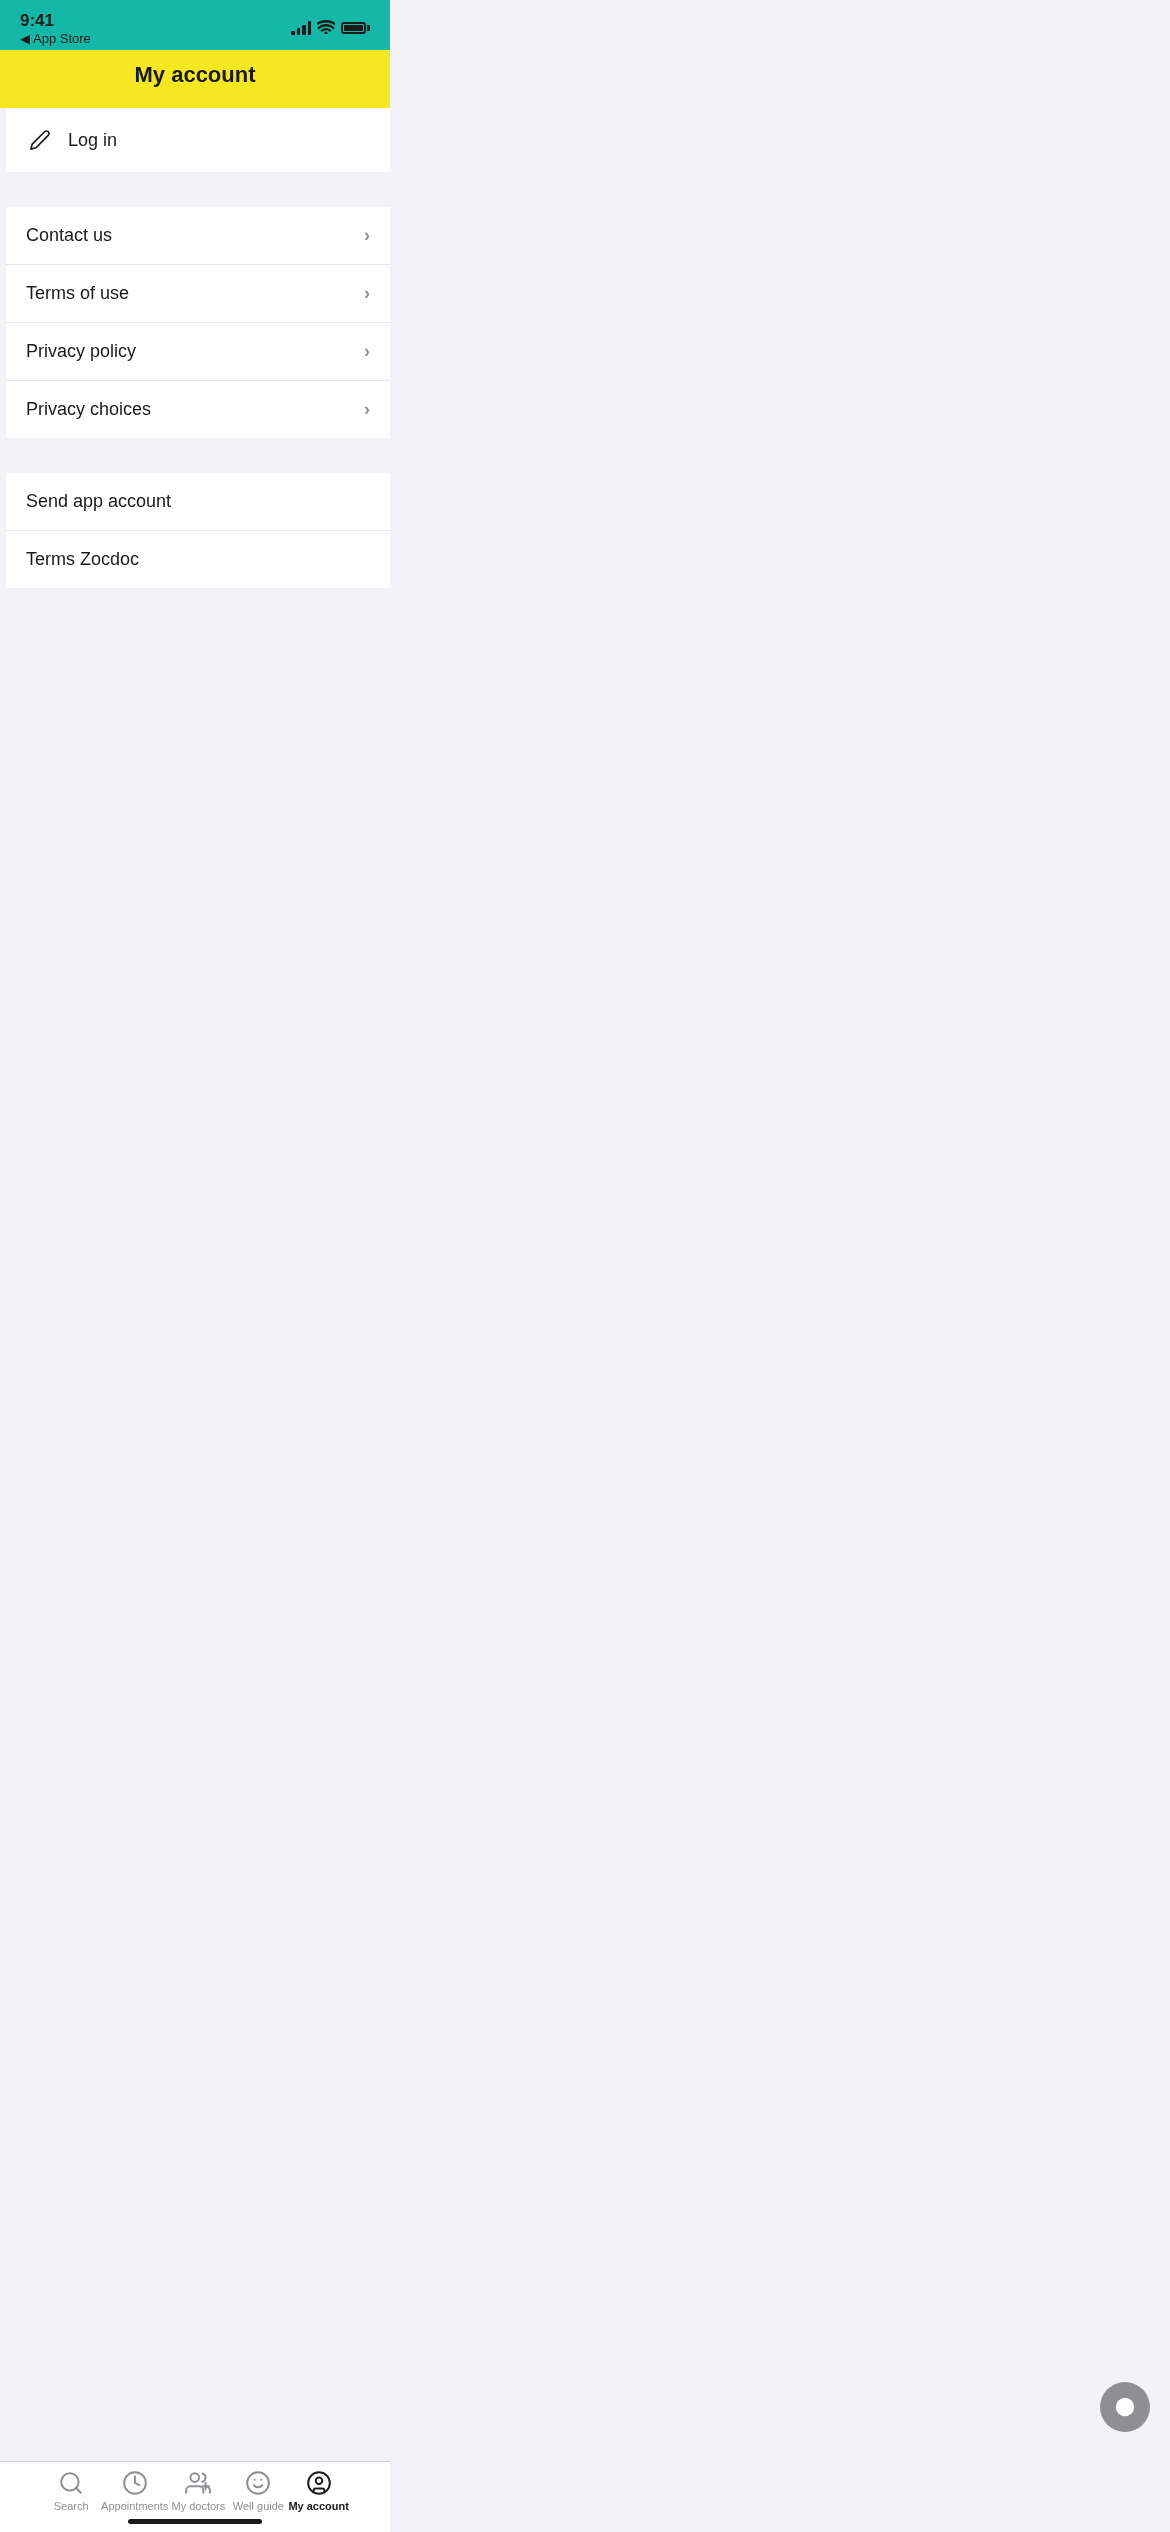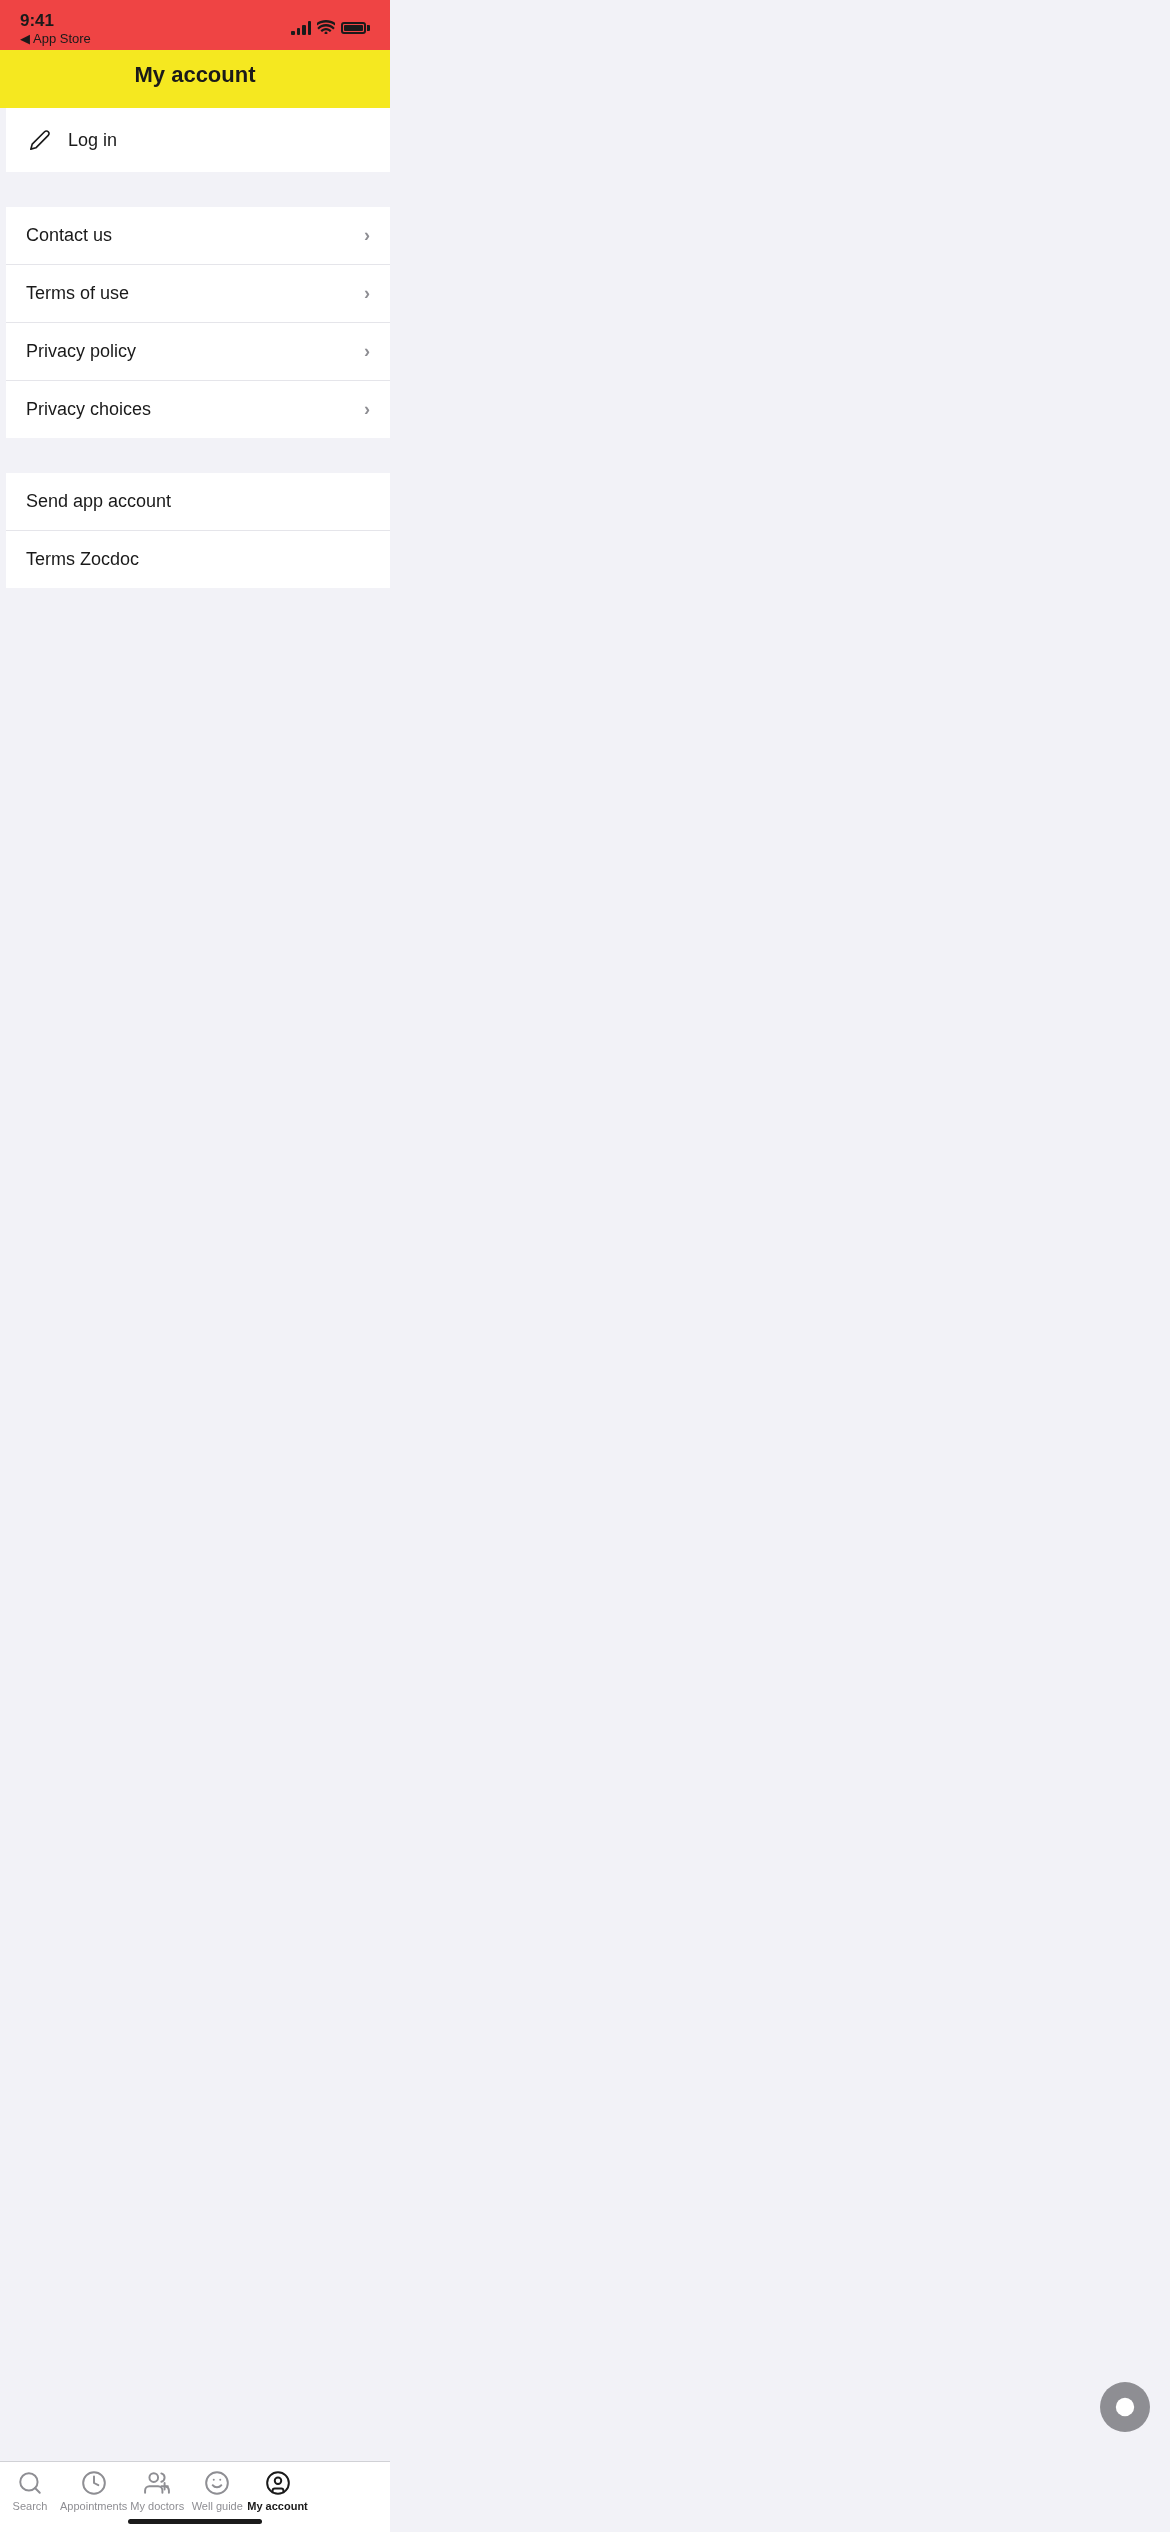--- a/index.html
+++ b/index.html
@@ -8,21 +8,21 @@
     body {
       width: 390px;
       min-height: 844px;
       font-family: -apple-system, BlinkMacSystemFont, 'SF Pro Text', 'Helvetica Neue', sans-serif;
       background: #f2f2f7;
       overflow-x: hidden;
     }
 
     
     .status-bar {
-      background: #ef4444;
+      background: #14b8a6;
       display: flex;
       justify-content: space-between;
       align-items: center;
       padding: 14px 20px 8px 20px;
       height: 50px;
     }
 
     .status-time {
       font-size: 17px;
       font-weight: 600;
@@ -193,21 +193,21 @@
     
     .tab-bar {
       position: fixed;
       bottom: 0;
       left: 0;
       width: 390px;
       background: #ffffff;
       border-top: 1px solid #d1d1d6;
       padding: 8px 0 20px 0;
       display: flex;
-      justify-content: flex-start;
+      justify-content: center;
       align-items: flex-start;
     }
 
     .tab-item {
       display: flex;
       flex-direction: column;
       align-items: center;
       gap: 4px;
       min-width: 60px;
       cursor: pointer;

